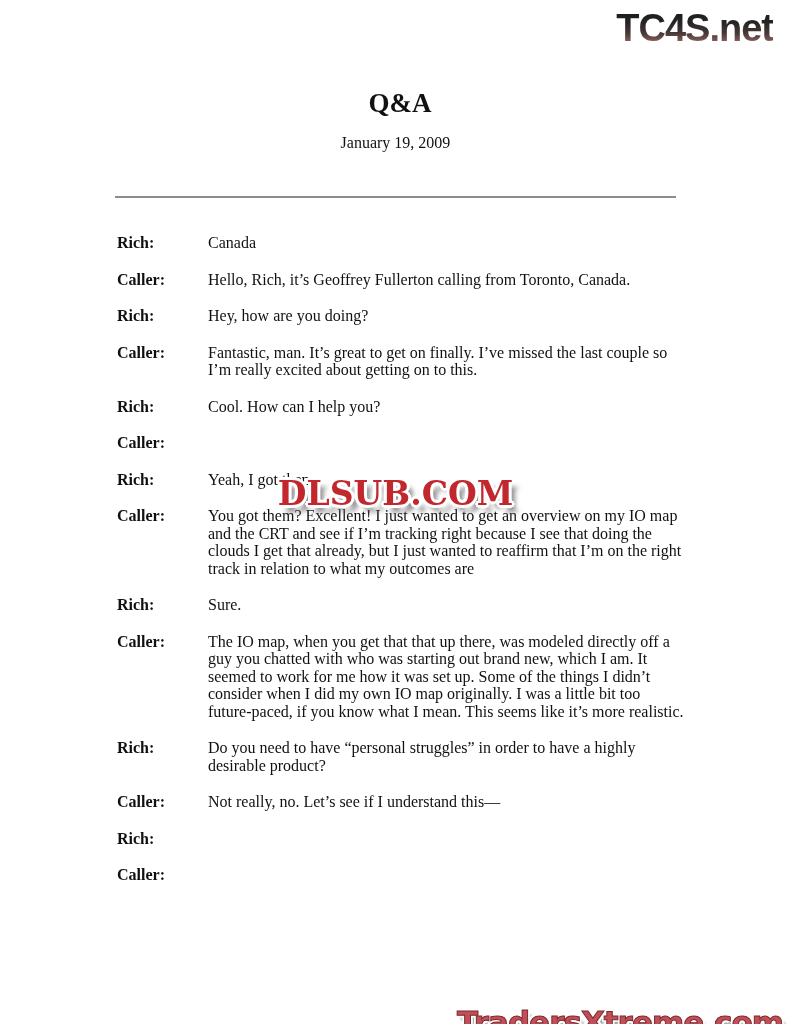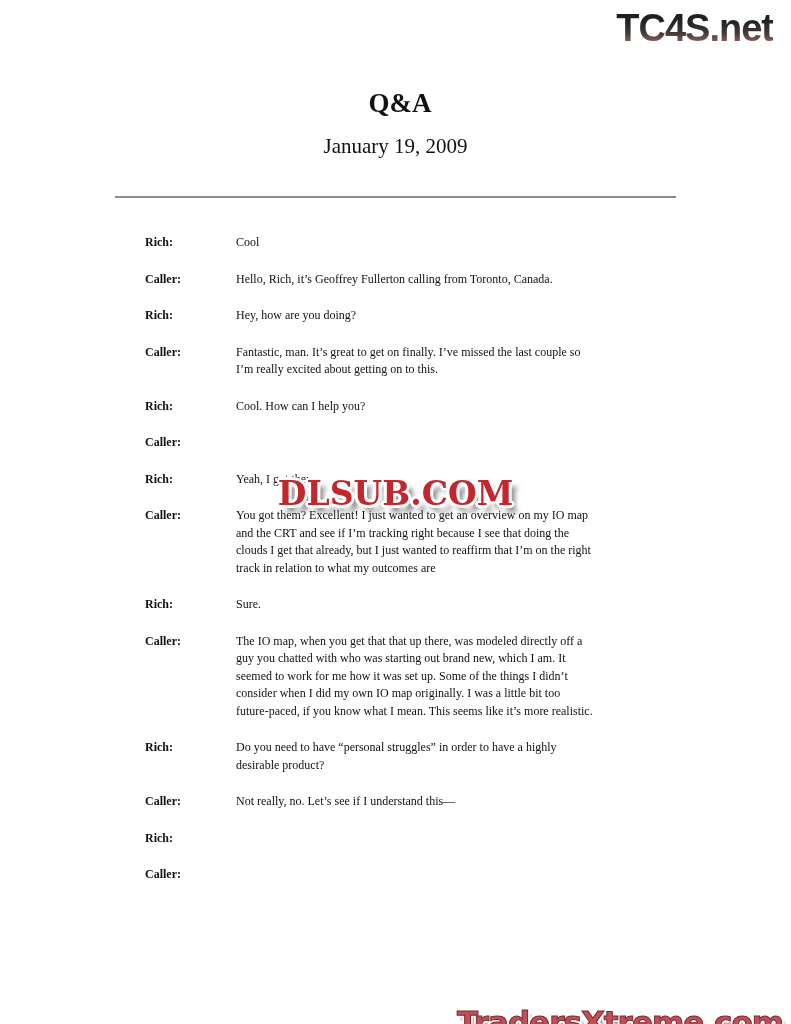--- a/index.html
+++ b/index.html
@@ -33,42 +33,41 @@
     text-align: center;
     font-size: 27px;
     font-weight: bold;
     padding-left: 9px;
   }
 
   .doc-date {
     position: absolute;
     top: 134px; left: 0; width: 100%;
     text-align: center;
-    font-size: 21px;
+    font-size: 16px;
   }
 
   .rule {
     position: absolute;
     top: 196px; left: 115px;
     width: 561px; height: 2px;
     background: #8c8c8c;
   }
 
   .transcript {
     position: absolute;
     top: 234px; left: 117px;
     width: 620px;
   }
   .entry {
     display: flex;
     align-items: flex-start;
     margin-bottom: 19px;
-    font-size: 12px;
+    font-size: 16px;
     line-height: 17.5px;
-    margin-left: 28px;
   }
   .speaker {
     width: 91px;
     flex-shrink: 0;
     font-weight: bold;
   }
   .dialogue { margin: 0; }
   .dialogue .t { white-space: pre-line; }
   .email-link {
     color: #000000;
@@ -119,21 +118,21 @@
 
 <div class="doc-title">Q&amp;A</div>
 <div class="doc-date">January 19, 2009</div>
 
 <div class="rule"></div>
 
 <div class="transcript">
 
   <div class="entry">
     <span class="speaker">Rich:</span>
-    <p class="dialogue"><span class="t">Cool</span></p>
+    <p class="dialogue"><span class="t">Canada</span></p>
   </div>
 
   <div class="entry">
     <span class="speaker">Caller:</span>
     <p class="dialogue"><span class="t">Hello, Rich, it’s Geoffrey Fullerton calling from Toronto, Canada.</span></p>
   </div>
 
   <div class="entry">
     <span class="speaker">Rich:</span>
     <p class="dialogue"><span class="t">Hey, how are you doing?</span></p>

